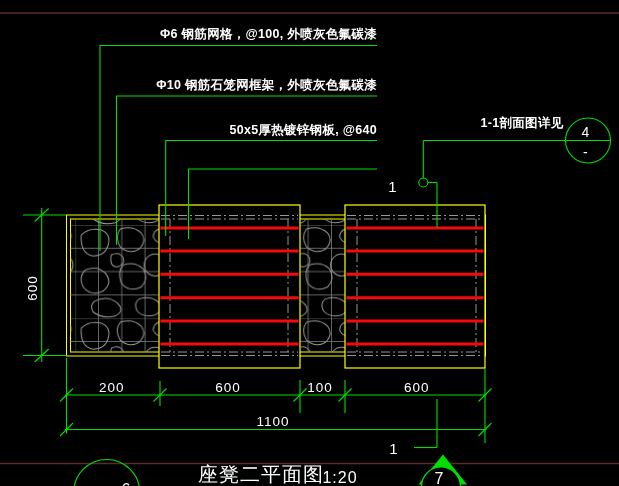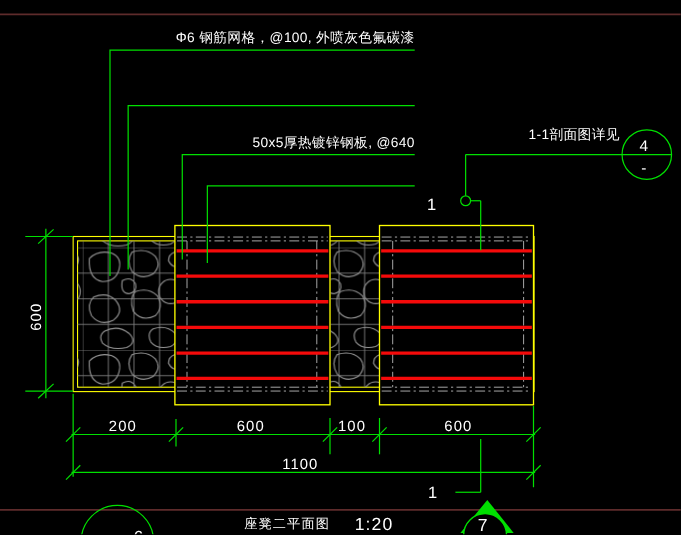--- a/index.html
+++ b/index.html
@@ -6,28 +6,28 @@
   #screen{
     position:relative;width:619px;height:486px;background:var(--background,#000);
     overflow:hidden;font-family:"Liberation Sans",sans-serif;
   }
   #cad-svg{position:absolute;left:0;top:0;}
   .lbl{
     position:absolute;color:var(--text_white,#fff);white-space:nowrap;
     transform:translate(-50%,-50%);font-family:"Liberation Sans",sans-serif;
     font-weight:400;letter-spacing:.3px;line-height:1;
   }
-  .lbl.ralign{transform:translate(-100%,-50%);}
+  .lbl.ralign{transform:translate(-100%,-50%);font-weight:bold;}
   .ann{font-size:12.5px;}
   .dimtxt{font-size:13.5px;letter-spacing:1px;}
   .rot{transform:translate(-50%,-50%) rotate(-90deg);}
   .cutnum{font-size:15px;}
   .bubnum{font-size:14px;}
   .bignum{font-size:16px;}
-  .title{font-size:12px;letter-spacing:1px;}
+  .title{font-size:20px;letter-spacing:1px;font-family:Liberation Mono, monospace;}
   .scale{font-size:16px;letter-spacing:1px;}
 </style>
 </head>
 <body>
 
 <div id="screen">
 
   <svg id="cad-svg" width="619" height="486" viewBox="0 0 619 486">
     <defs>
       <pattern id="stonepat" patternUnits="userSpaceOnUse" x="75.2" y="225" width="93.2" height="93.2">
@@ -144,20 +144,21 @@
 
     <circle cx="106.7" cy="492.5" r="33" fill="none" stroke="var(--line_green,#0e0)" stroke-width="1.1"></circle>
 
     <g>
       <polygon points="443,454.5 418.5,484.5 467,484.5" fill="var(--line_green,#0e0)"></polygon>
       <circle cx="441" cy="486.5" r="19.5" fill="#000" stroke="var(--line_green,#0e0)" stroke-width="1.2"></circle>
     </g>
   </svg>
 
   <div class="lbl ann ralign" style="left:377px;top:34px">Φ6 钢筋网格，@100, 外喷灰色氟碳漆</div>
+  <div class="lbl ann ralign" style="left:377px;top:84.5px">Φ10 钢筋石笼网框架，外喷灰色氟碳漆</div>
   <div class="lbl ann ralign" style="left:377px;top:129.5px">50x5厚热镀锌钢板, @640</div>
 
   <div class="lbl ann ralign" style="left:563.5px;top:123px">1-1剖面图详见</div>
   <div class="lbl bubnum" style="left:585.5px;top:132px">4</div>
   <div class="lbl bubnum" style="left:585.5px;top:151.5px">-</div>
 
   <div class="lbl cutnum" style="left:392.5px;top:185.5px">1</div>
   <div class="lbl cutnum" style="left:393.5px;top:447.5px">1</div>
 
   <div class="lbl dimtxt rot" style="left:32.5px;top:288.3px">600</div>

